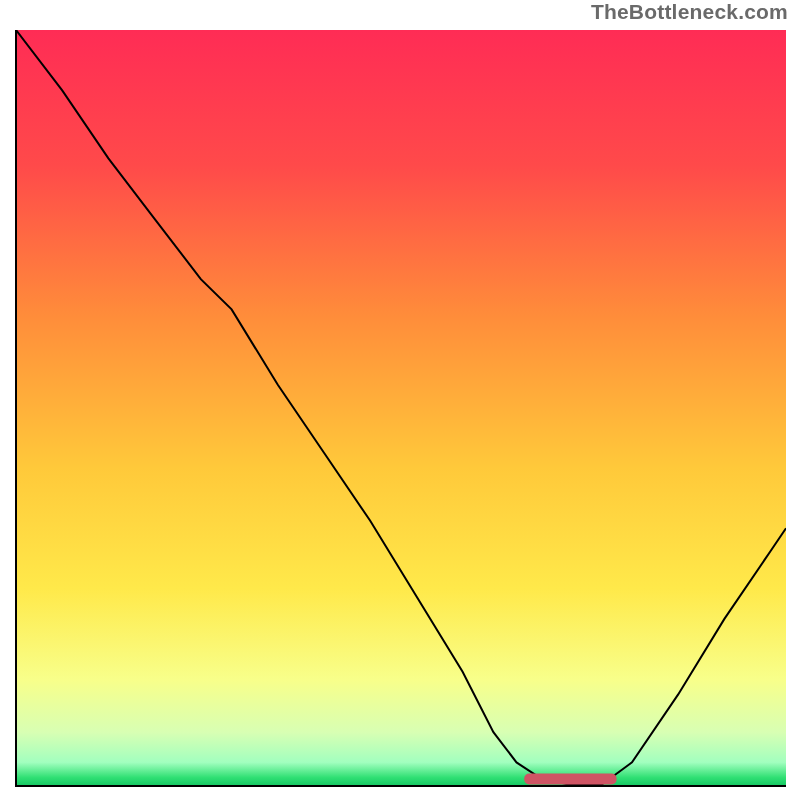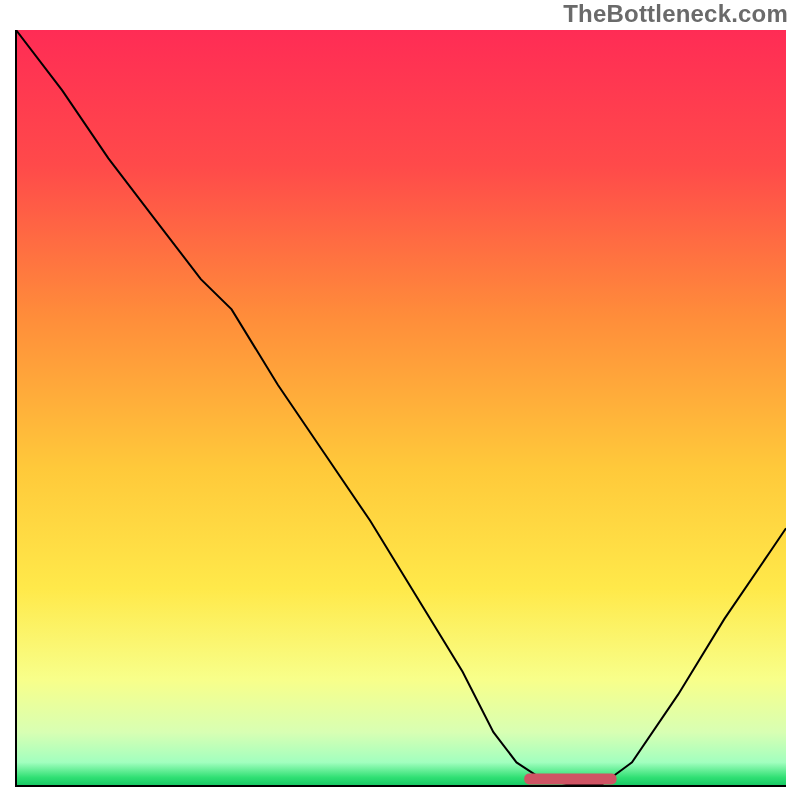--- a/index.html
+++ b/index.html
@@ -13,21 +13,21 @@
   }
   .chart-wrap {
     position: relative;
     width: 800px;
     height: 800px;
   }
   .watermark {
     position: absolute;
     top: 0;
     right: 12px;
-    font-size: 24px;
+    font-size: 21px;
     font-weight: 600;
     color: #6a6a6a;
     letter-spacing: 0.2px;
     z-index: 3;
     user-select: none;
   }
   .plot {
     position: absolute;
     left: 14px;
     top: 30px;

